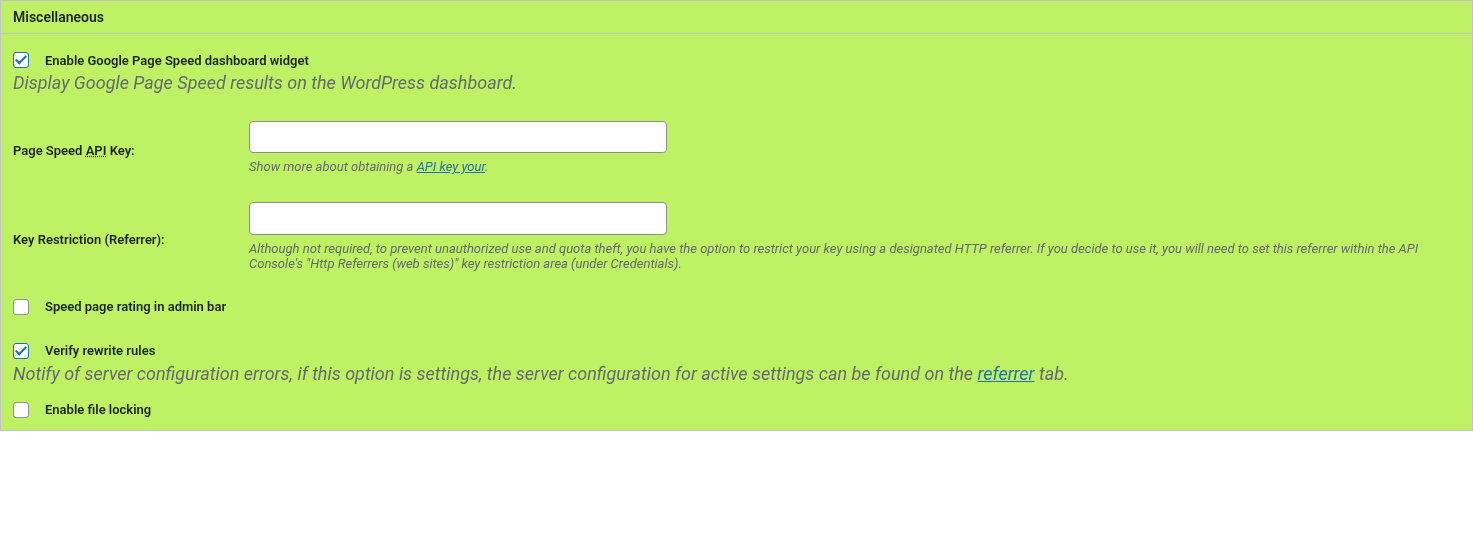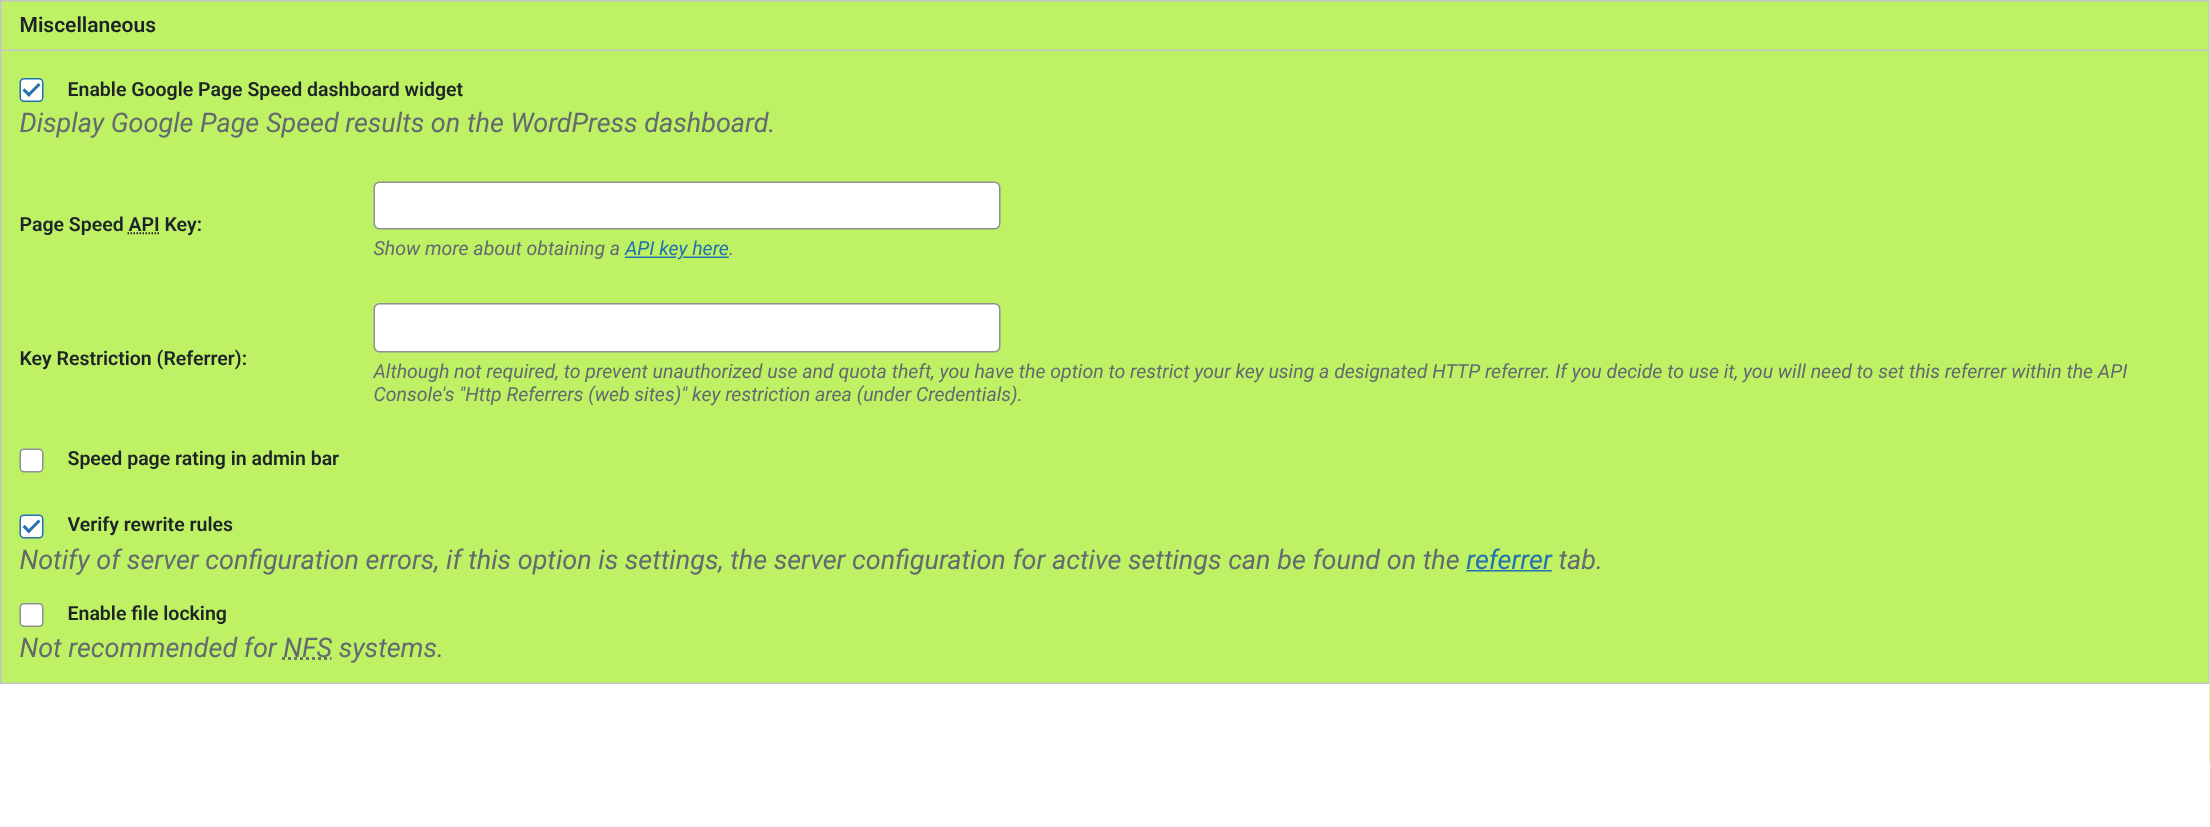--- a/index.html
+++ b/index.html
@@ -130,21 +130,21 @@
       <p class="description">Display Google Page Speed results on the WordPress dashboard.</p>
     </div>
 
     <div class="form-row">
       <div class="label-col">
         <span>Page Speed </span><span class="abbr">API</span><span> Key:</span>
       </div>
       <div class="field-col">
         <input type="text" value="" style="">
         <p class="field-desc">
-          <span>Show more about obtaining a </span><a href="#">API key here</a><span>.</span>
+          <span>Show more about obtaining a </span><a href="#">API key your</a><span>.</span>
         </p>
       </div>
     </div>
 
     <div class="form-row">
       <div class="label-col">Key Restriction (Referrer):</div>
       <div class="field-col">
         <input type="text" value="" style="">
         <p class="field-desc">Although not required, to prevent unauthorized use and quota theft, you have the option to restrict your key using a designated HTTP referrer. If you decide to use it, you will need to set this referrer within the API Console's "Http Referrers (web sites)" key restriction area (under Credentials).</p>
       </div>
@@ -165,19 +165,16 @@
       <p class="description">
         <span>Notify of server configuration errors, if this option is settings, the server configuration for active settings can be found on the </span><a href="#">referrer</a><span> tab.</span>
       </p>
     </div>
 
     <div class="setting-block" style="">
       <div class="checkbox-row">
         <input type="checkbox" id="cb-file-locking" style="">
         <label for="cb-file-locking">Enable file locking</label>
       </div>
-      <p class="description">
-        <span>Not recommended for </span><span class="abbr">NFS</span><span> systems.</span>
-      </p>
     </div>
 
   </div>
 </div>
 
 </body></html>

